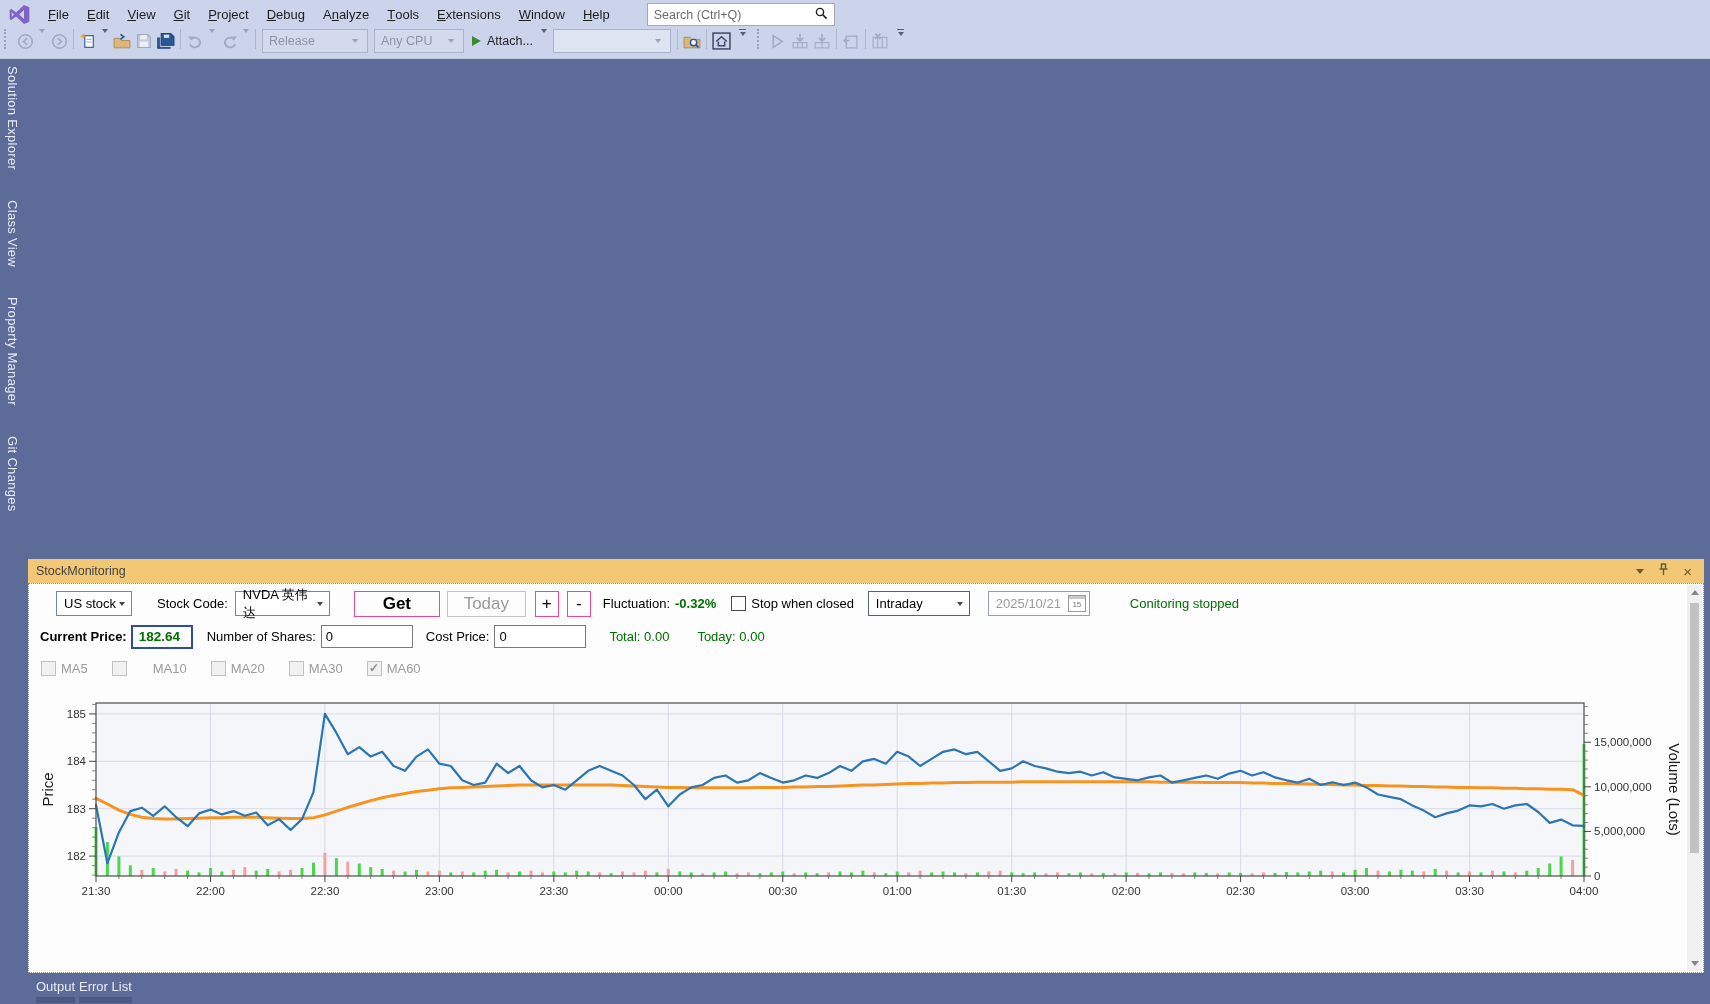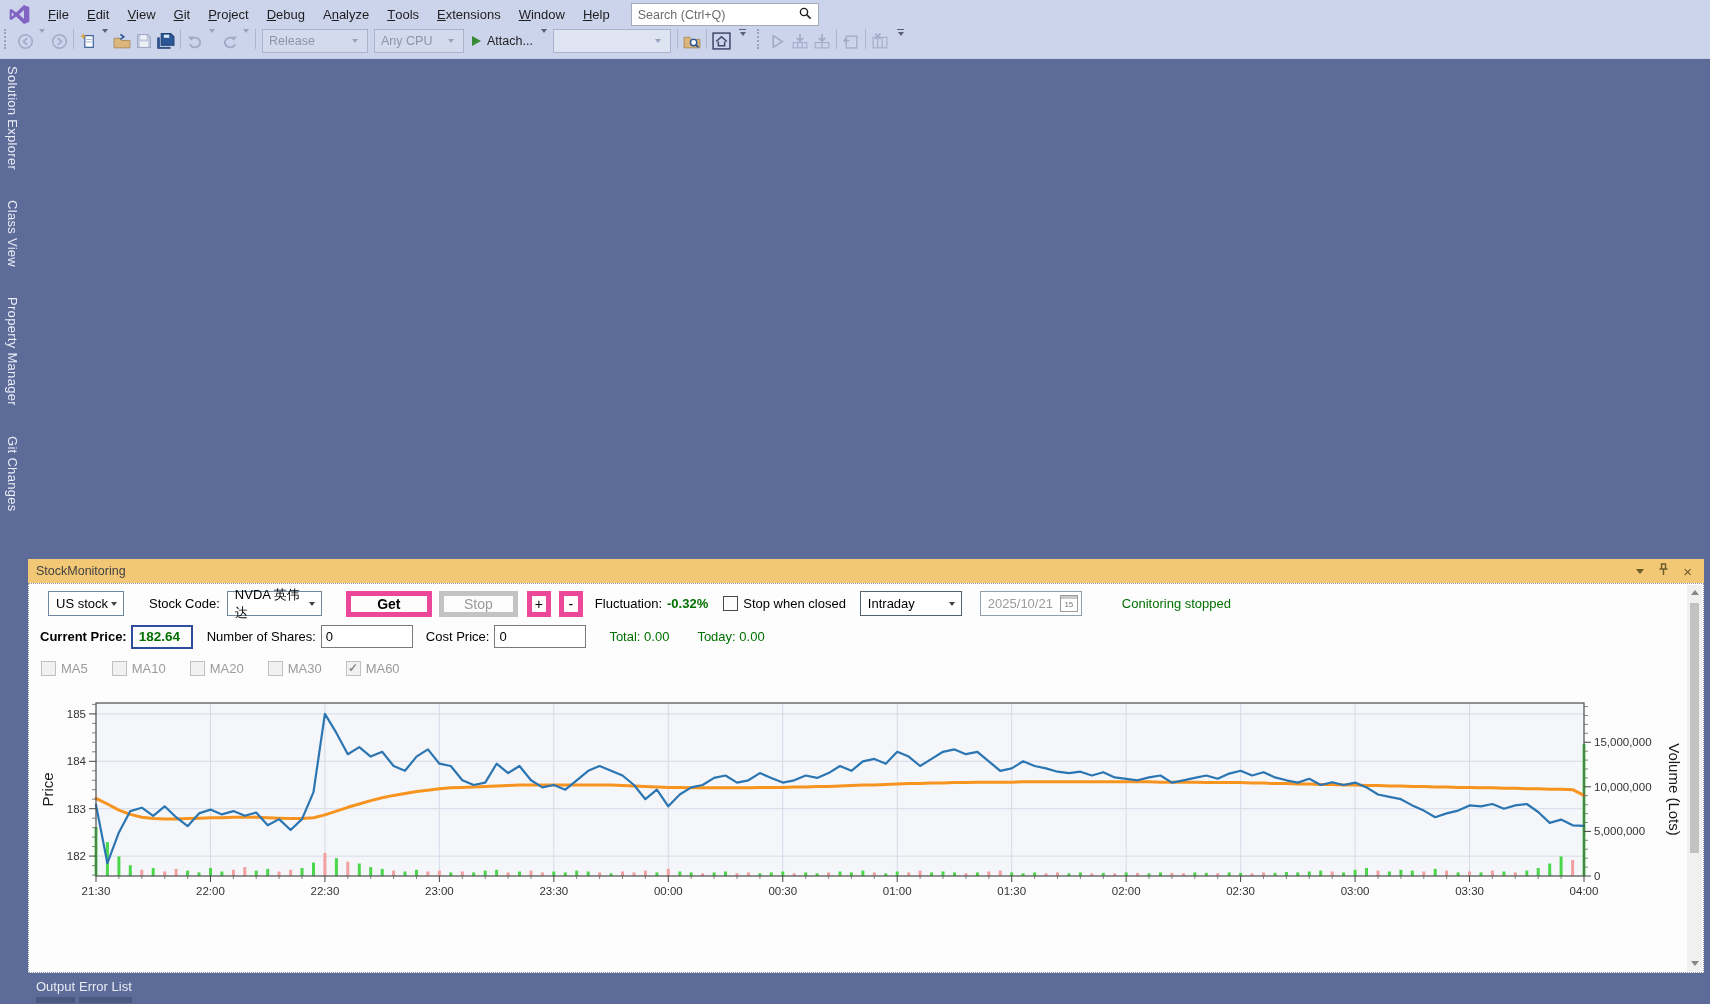--- a/index.html
+++ b/index.html
@@ -7,21 +7,21 @@
   body { background:#5d6b99; font-family:"Liberation Sans",sans-serif; position:relative; }
 
   
   .menubar { position:absolute; top:0; left:0; width:1710px; height:29px; background:#ccd4ec;
              display:flex; align-items:center; font-size:13px; color:#1e1e1e; }
   .vs-logo { margin:0 9px 0 9px; display:flex; align-items:center; }
   .menu-items { display:flex; height:100%; align-items:center; }
   .menu-item { padding:0 9px; height:100%; display:flex; align-items:center; cursor:default; }
   .searchbox { width:188px; height:23px; background:#ffffff; border:1px solid #a5a9b8;
                display:flex; align-items:center; justify-content:space-between;
-               margin-left:12px; padding:0 6px; color:#6d6d6d; font-size:12.5px; }
+               margin-left:28px; padding:0 6px; color:#6d6d6d; font-size:12.5px; }
 
   
   .toolbar { position:absolute; top:29px; left:0; width:1710px; height:30px; background:#ccd4ec;
              display:flex; align-items:flex-start; border-bottom:1px solid #c2c9e0; }
   .grip { width:5px; height:20px; border-left:2px dotted #98a1c2; margin:0 5px 0 4px; }
   .tb-sep { width:1px; height:20px; background:#aeb5cf; margin:0 3px; }
   .tb-btn { height:24px; min-width:22px; display:flex; align-items:center; justify-content:center; padding:0 2px; }
   .tb-caret { width:0; height:0; border-left:3.5px solid transparent; border-right:3.5px solid transparent;
               border-top:4px solid #5a5f76; margin:0 3px; }
   .tb-caret.dis { border-top-color:#9aa2c0; }
@@ -44,30 +44,30 @@
   .sw-title { height:24px; background:#f2c877; display:flex; align-items:center; padding:0 8px;
               font-size:12.5px; color:#424242; }
   .sw-title-controls { margin-left:auto; display:flex; align-items:center; gap:14px; padding-right:4px; }
   .sw-caret { width:0; height:0; border-left:4px solid transparent; border-right:4px solid transparent;
               border-top:5px solid #6b5b2a; }
   .sw-close { color:#6b5b2a; font-size:15px; line-height:1; }
   .sw-content { position:absolute; top:24px; left:0; right:0; bottom:0; background:#fdfdfd;
                 border:1px dotted #8f96a8; }
 
   .row { position:absolute; display:flex; align-items:center; font-size:13px; color:#000; }
-  .row1 { top:6px; left:8px; height:27px; }
+  .row1 { top:6px; left:16px; height:27px; }
   .row2 { top:40px; left:0; height:25px; }
   .row3 { top:74px; left:0; height:20px; }
 
   .pcombo { height:25px; background:#fff; border:1px solid #6d88a0; display:flex; align-items:center;
             justify-content:space-between; padding:0 6px 0 7px; font-size:13px; }
   .pcombo .tri { width:0; height:0; border-left:3.5px solid transparent; border-right:3.5px solid transparent;
                  border-top:4.5px solid #444; }
-  .btn { height:26px; background:#fdfdfd; border:5px solid #ec4899; display:flex; align-items:center;
-         justify-content:center; font-size:14px; }
+  .btn { height:26px; background:#fdfdfd; border:1px solid #ec4899; display:flex; align-items:center;
+         justify-content:center; font-size:17px; }
   .btn.disabled { border-color:#c3c3c3; color:#9a9a9a; background:#fcfcfc; }
   .green { color:#007000; }
   .cb { width:15px; height:15px; background:#fcfcfc; border:1px solid #8a8a8a; display:inline-flex;
         align-items:center; justify-content:center; flex:none; }
   .cb.dis { background:#f1f1f1; border-color:#c0c0c0; }
   .cb .mark { color:#8a8a8a; font-size:12px; font-weight:bold; line-height:1; }
   .tinput { height:23px; background:#fff; border:1px solid #7a7a7a; font-size:13px; padding:0 4px;
             font-family:"Liberation Sans",sans-serif; }
   .price-box { height:24px; border:2px solid #2e4d9e; display:flex; align-items:center; padding:0 6px;
                color:#007000; font-weight:bold; font-size:13.5px; }
@@ -585,21 +585,21 @@
       <div class="pcombo" style="width:76px; margin-left:11px;">
         <span>US stock</span>
           <span class="tri"></span>
       </div>
       <span style="margin-left:25px;">Stock Code:</span>
       <div class="pcombo" style="width:95px; margin-left:7px;">
         <span>NVDA 英伟达</span>
           <span class="tri"></span>
       </div>
       <button class="btn" style="width:86px; margin-left:24px; font-weight:bold;">Get</button>
-      <button class="btn disabled" style="width:79px; margin-left:7px;">Stop</button>
+      <button class="btn disabled" style="width:79px; margin-left:7px;">Today</button>
       <button class="btn" style="width:24px; margin-left:9px;">+</button>
       <button class="btn" style="width:24px; margin-left:8px;">-</button>
       <span style="margin-left:12px;">Fluctuation:</span>
       <span class="green" style="margin-left:5px; font-weight:bold;">-0.32%</span>
       <span class="cb" style="margin-left:15px; border-color:#4a4a4a;"></span>
       <span style="margin-left:5px;">Stop when closed</span>
       <div class="pcombo" style="width:102px; margin-left:14px; border-color:#55636f;">
         <span>Intraday</span>
           <span class="tri"></span>
       </div>
@@ -622,21 +622,21 @@
       <input class="tinput" style="width: 92px; margin-left: 5px;" value="0">
       <span class="green" style="margin-left:23px;">Total: 0.00</span>
       <span class="green" style="margin-left:28px;">Today: 0.00</span>
     </div>
 
     <div class="row row3">
         <span style="display: inline-flex; align-items: center; margin-left: 12px;">
           <span class="cb dis"></span>
           <span class="ma-label">MA5</span>
         </span>
-        <span style="display: inline-flex; align-items: center; margin-left: 24px;">
+        <span style="display: inline-flex; align-items: center; margin-left: 24px; gap: 21px;">
           <span class="cb dis"></span>
           <span class="ma-label">MA10</span>
         </span>
         <span style="display: inline-flex; align-items: center; margin-left: 24px;">
           <span class="cb dis"></span>
           <span class="ma-label">MA20</span>
         </span>
         <span style="display: inline-flex; align-items: center; margin-left: 24px;">
           <span class="cb dis"></span>
           <span class="ma-label">MA30</span>

